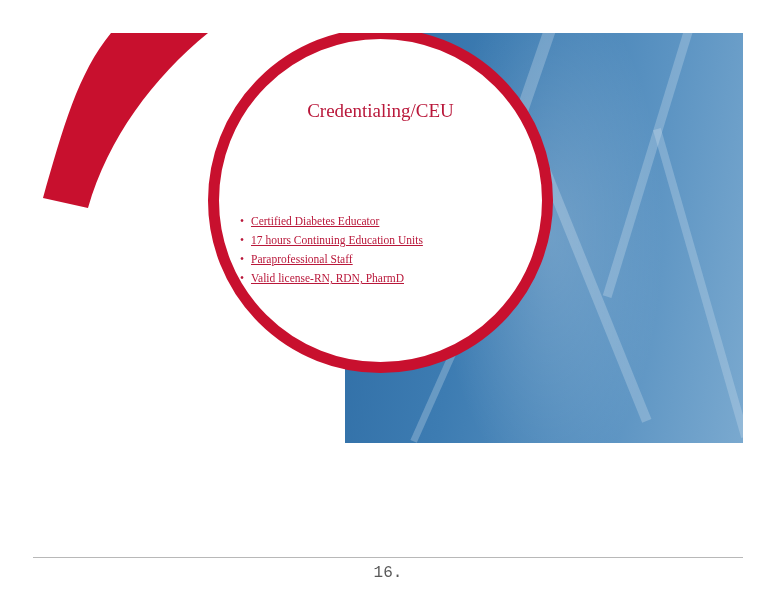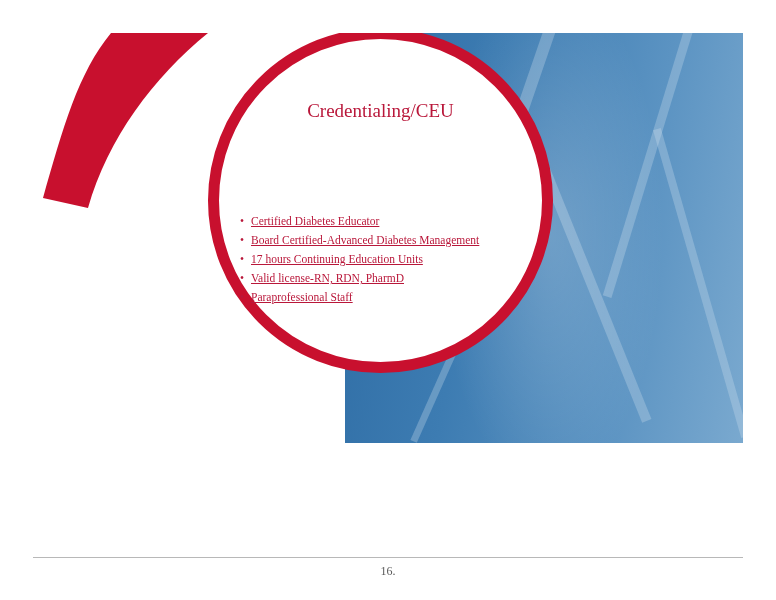--- a/index.html
+++ b/index.html
@@ -160,23 +160,23 @@
     width: 710px;
     height: 1px;
     background: #b8b8b8;
   }
   .page-number {
     position: absolute;
     left: 0;
     top: 564px;
     width: 776px;
     text-align: center;
-    font-size: 12px;
+    font-size: 16px;
     color: #595959;
-    font-family: Liberation Serif, serif;
+    font-family: Liberation Mono, monospace;
   }
 </style>
 </head>
 <body>
 
 <div class="slide-page">
 
   <div class="slide-canvas">
 
     <div class="blue-panel">
@@ -200,30 +200,27 @@
 
       <div class="slide-title">
         <div>Credentialing/CEU</div>
       </div>
 
       <ul class="bullets">
         <li>
           <span class="dot">•</span><span>Certified Diabetes Educator</span>
         </li>
         <li>
-          <span class="dot">•</span><span>Board Certified-Advanced Diabetes Management</span>
-        </li>
-        <li>
           <span class="dot">•</span><span>17 hours Continuing Education Units</span>
         </li>
         <li>
+          <span class="dot">•</span><span>Paraprofessional Staff</span>
+        </li>
+        <li>
           <span class="dot">•</span><span>Valid license-RN, RDN, PharmD</span>
-        </li>
-        <li>
-          <span class="dot">•</span><span>Paraprofessional Staff</span>
         </li>
       </ul>
 
     </div>
   </div>
 
   <div class="footer-rule"></div>
   <div class="page-number">16.</div>
 
 </div>

